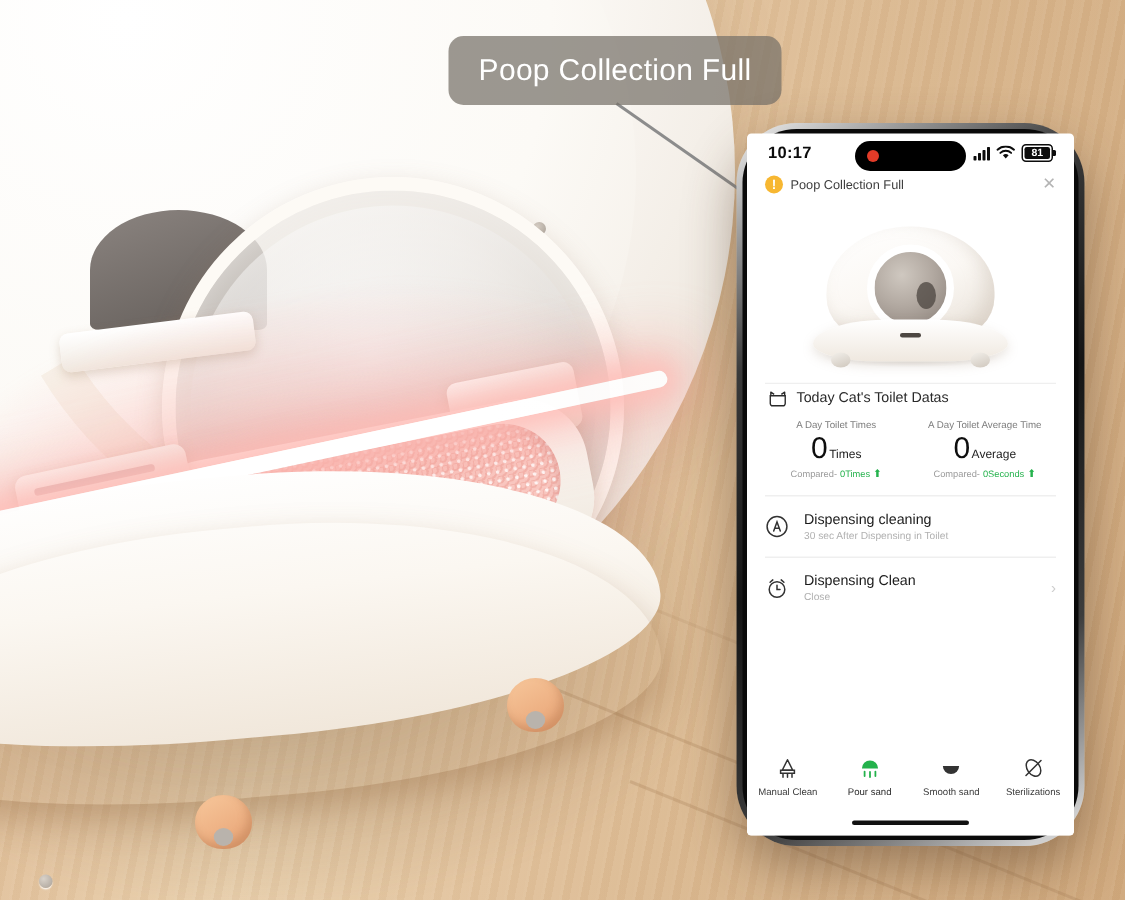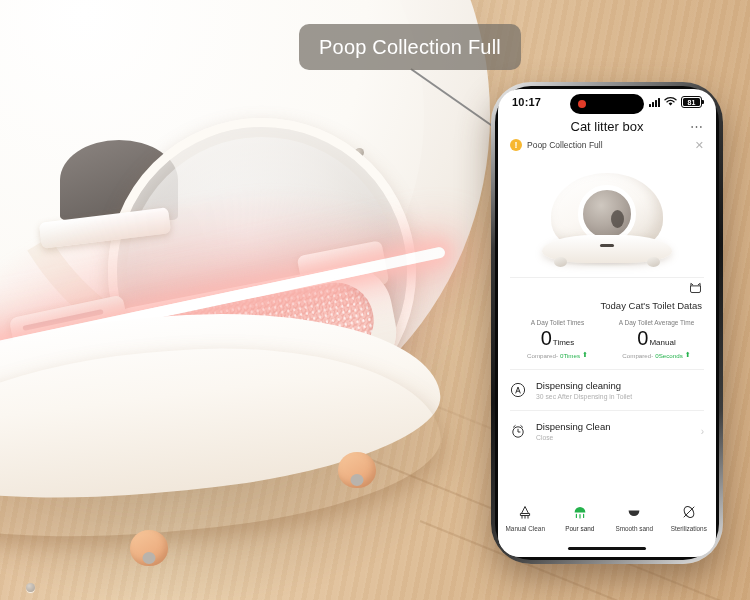--- a/index.html
+++ b/index.html
@@ -266,21 +266,21 @@
     width: 100%; height: 100%;
     background: #0a0a0a;
     border-radius: 36px;
     padding: 3px;
     box-sizing: border-box;
   }
   .screen {
     position: relative;
     width: 100%; height: 100%;
     background: #ffffff;
-    border-radius: 22px;
+    border-radius: 3px;
     overflow: hidden;
   }
 
   
   .statusbar {
     position: relative;
     height: 26px;
     display: flex; align-items: center;
     padding: 0 14px;
   }
@@ -406,23 +406,22 @@
     background: #4d4742;
   }
   .hero-foot {
     position: absolute; bottom: -4px;
     width: 13px; height: 10px; border-radius: 50%;
     background: linear-gradient(160deg, #f3f0eb, #cfc7bd);
   }
 
   
   .sec-title {
-    display: flex; align-items: flex-end; gap: 6px;
+    display: flex; align-items: flex-start; gap: 6px;
     padding: 4px 14px 6px 14px;
-    flex-direction: column;
   }
   .cat-icon { width: 13px; height: 12px; flex: none; }
   .sec-title-text { font-size: 9.5px; color: #2a2a2a; }
 
   
   .stats {
     display: flex;
     padding: 2px 10px 10px 10px;
   }
   .stat { flex: 1; text-align: center; }
@@ -554,24 +553,20 @@
               <path d="M2.9 4.9 a5.3 5.3 0 0 1 7.2 0" stroke="#0c0c0c" stroke-width="1.3" fill="none" stroke-linecap="round"></path>
               <path d="M1 2.8 a8.2 8.2 0 0 1 11 0" stroke="#0c0c0c" stroke-width="1.3" fill="none" stroke-linecap="round"></path>
             </svg>
             <div class="batt">
               <div class="batt-fill"></div>
               <span class="batt-num">81</span>
             </div>
           </div>
         </div>
 
-        <div class="app-header">
-          <div class="app-title">Cat litter box</div>
-          <div class="dots">⋯</div>
-        </div>
 
         <div class="alert">
           <div class="alert-icon">!</div>
           <div class="alert-text">Poop Collection Full</div>
           <div class="alert-close">✕</div>
         </div>
 
         <div class="hero">
           <div class="hero-shadow"></div>
           <div class="hero-body">
@@ -606,21 +601,21 @@
             <div class="stat-cmp">
               <span>Compared-</span>
                 <b>0Times</b>
               <span class="arrow-up">⬆</span>
             </div>
           </div>
           <div class="stat">
             <div class="stat-label">A Day Toilet Average Time</div>
             <div class="stat-value">
               <span class="stat-num">0</span>
-              <span class="stat-unit">Manual</span>
+              <span class="stat-unit">Average</span>
             </div>
             <div class="stat-cmp">
               <span>Compared-</span>
                 <b>0Seconds</b>
               <span class="arrow-up">⬆</span>
             </div>
           </div>
         </div>
 
         <div class="divider"></div>

